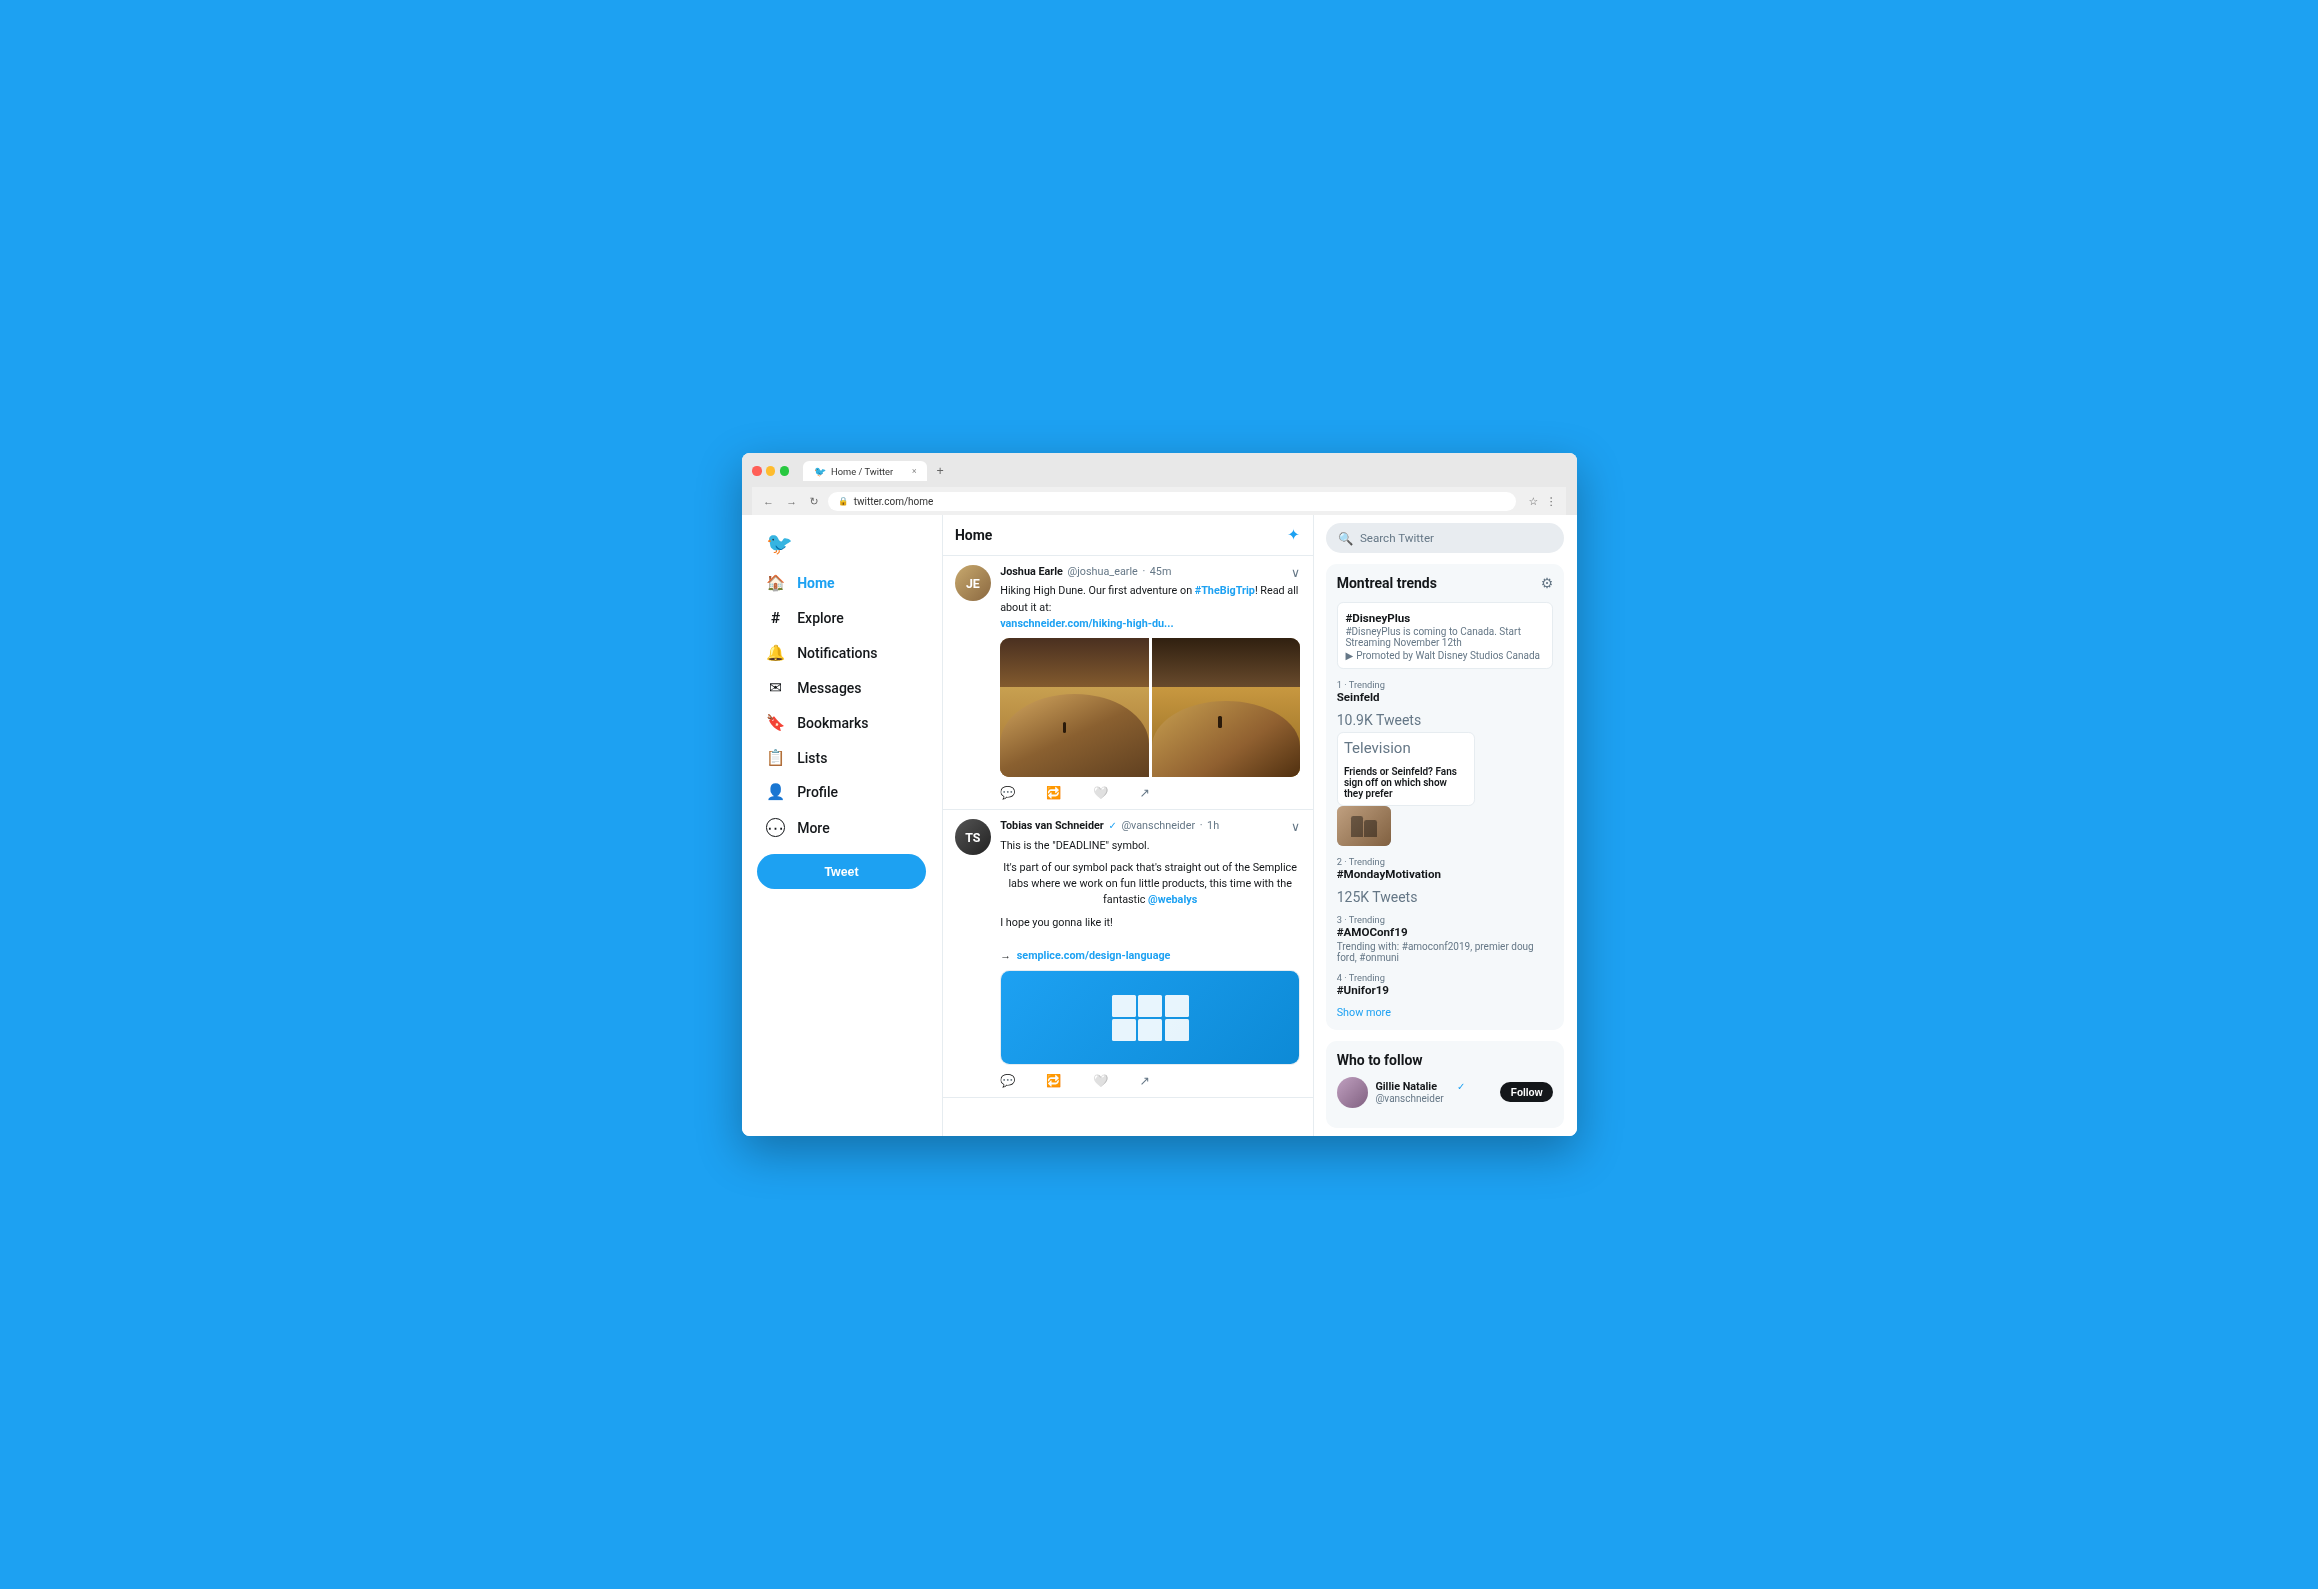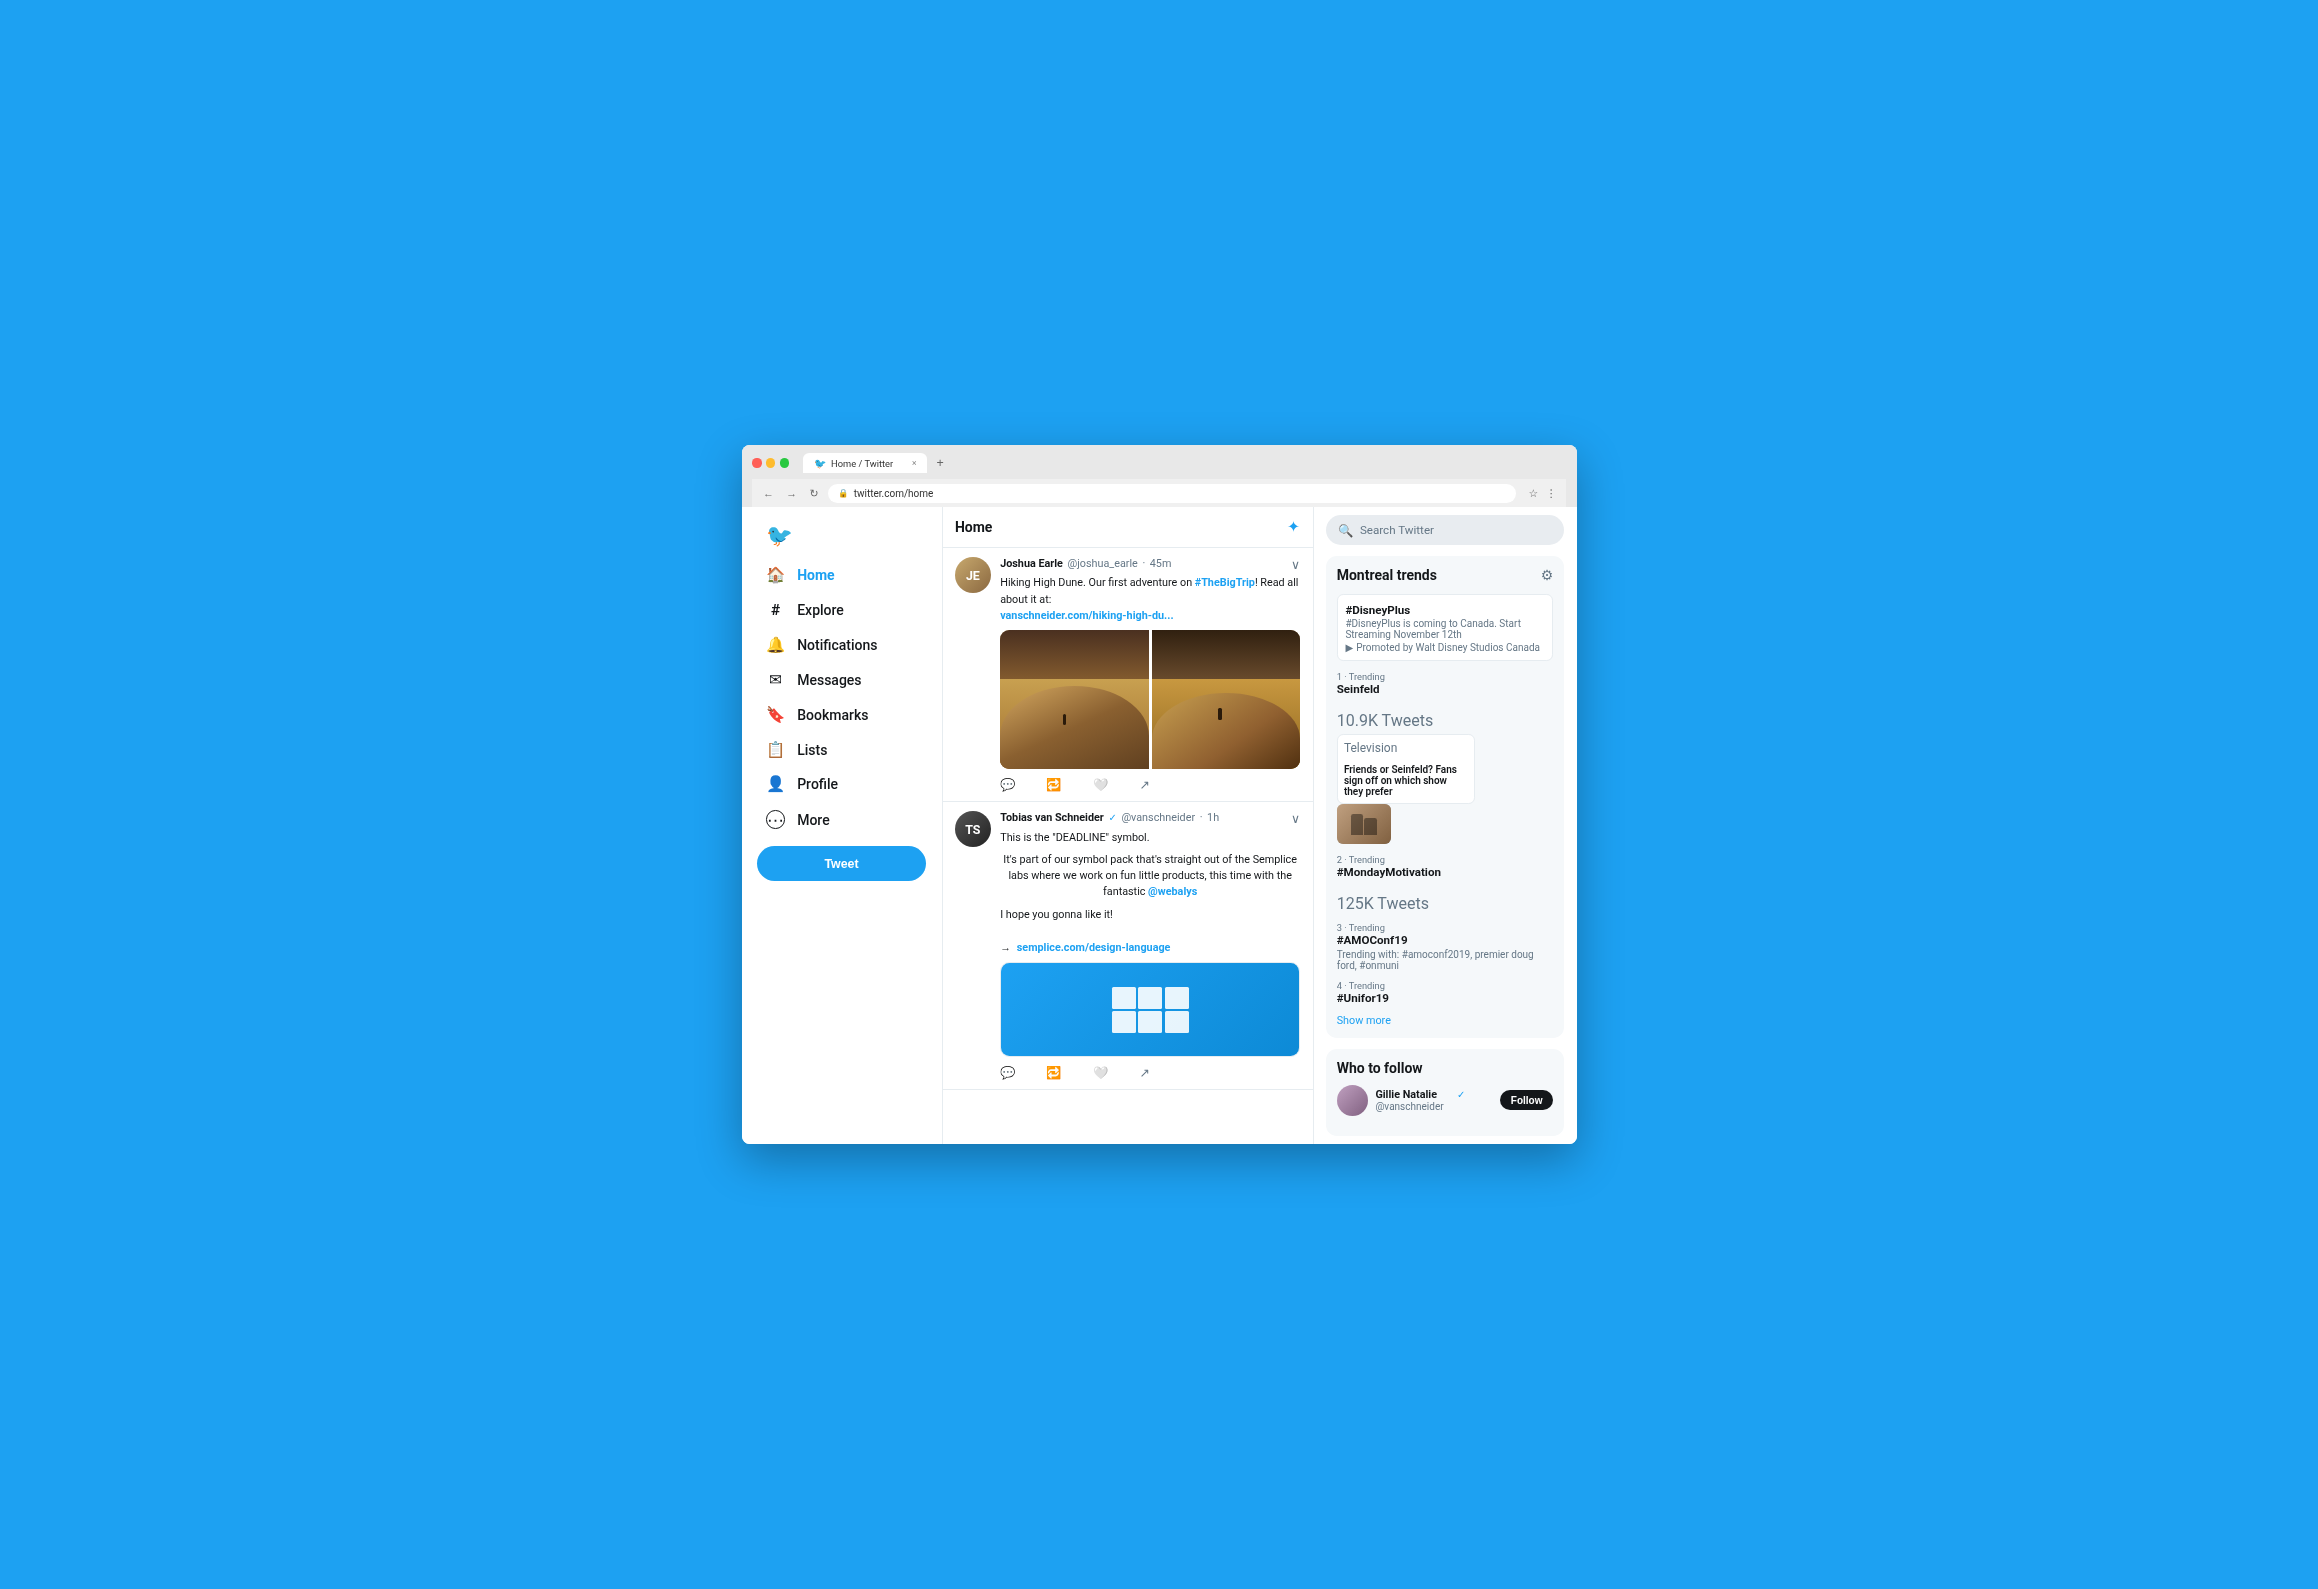--- a/index.html
+++ b/index.html
@@ -288,21 +288,21 @@
       background: #fff;
       border-radius: 6.2px;
       padding: 7.7px;
       margin-bottom: 9.3px;
       border: 0.8px solid #e6ecf0;
     }
     .trend-name { font-size: 11.6px; font-weight: 700; color: #14171a; }
     .trend-sub { font-size: 10px; color: #657786; margin-top: 1.5px; }
     .trend-promo-text { font-size: 10px; color: #657786; margin-top: 1.5px; display: flex; align-items: center; gap: 3.1px; }
     .trend-label { font-size: 9.3px; color: #657786; }
-    .trend-tweets { font-size: 16px; color: #657786; margin-top: 15px; }
+    .trend-tweets { font-size: 14px; color: #657786; margin-top: 8px; }
     .trend-seinfeld {
       display: flex; justify-content: space-between; align-items: flex-start; flex-direction: column;
     }
     .trend-preview-img {
       width: 54px; height: 40px; border-radius: 6.2px;
       background: linear-gradient(135deg, #ccc, #888);
       overflow: hidden;
       display: flex; align-items: center; justify-content: center;
     }
     .show-more { color: #1da1f2; font-size: 10.8px; cursor: pointer; margin-top: 4.6px; }
@@ -577,21 +577,21 @@
 
         <div class="trend-item">
           <div class="trend-label">
             <span>1</span> · <span>Trending</span>
           </div>
           <div class="trend-seinfeld">
             <div>
               <div class="trend-name">Seinfeld</div>
               <div class="trend-tweets">10.9K Tweets</div>
               <div style="background:#fff; border-radius:6.2px; padding:6.2px; margin-top:4.6px; border:0.8px solid #e6ecf0;">
-                <div style="font-size:12px; color:#657786; margin-bottom:9px;">Television</div>
+                <div style="font-size:15px; color:#657786; margin-bottom:9px;">Television</div>
                 <div style="font-size:10px; color:#14171a; font-weight:600; max-width:124px;">Friends or Seinfeld? Fans sign off on which show they prefer</div>
               </div>
             </div>
             <div class="trend-preview-img">
               <div class="tv-preview-bg">
                 <div class="people-silhouette">
                   <div class="silhouette"></div>
                   <div class="silhouette" style="height:17px; margin-top:4.6px;"></div>
                 </div>
               </div>

